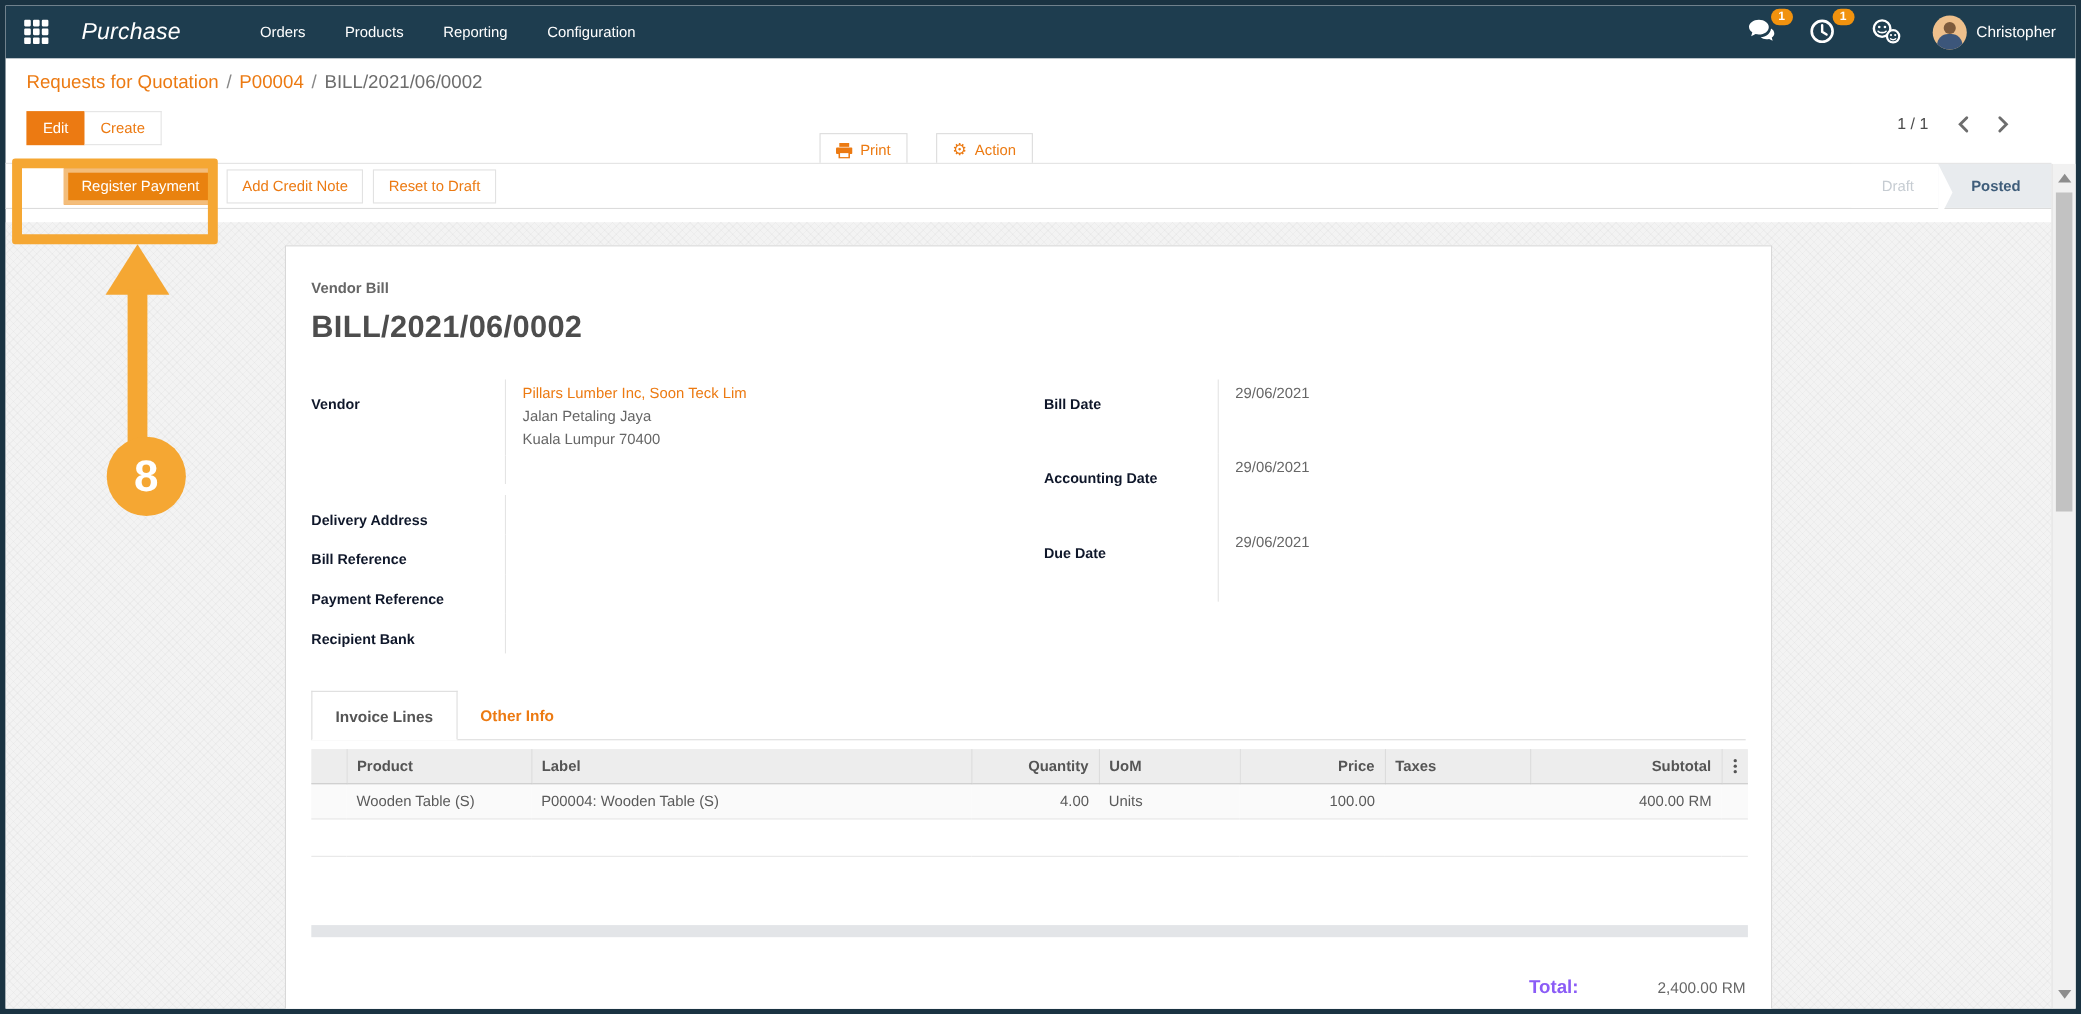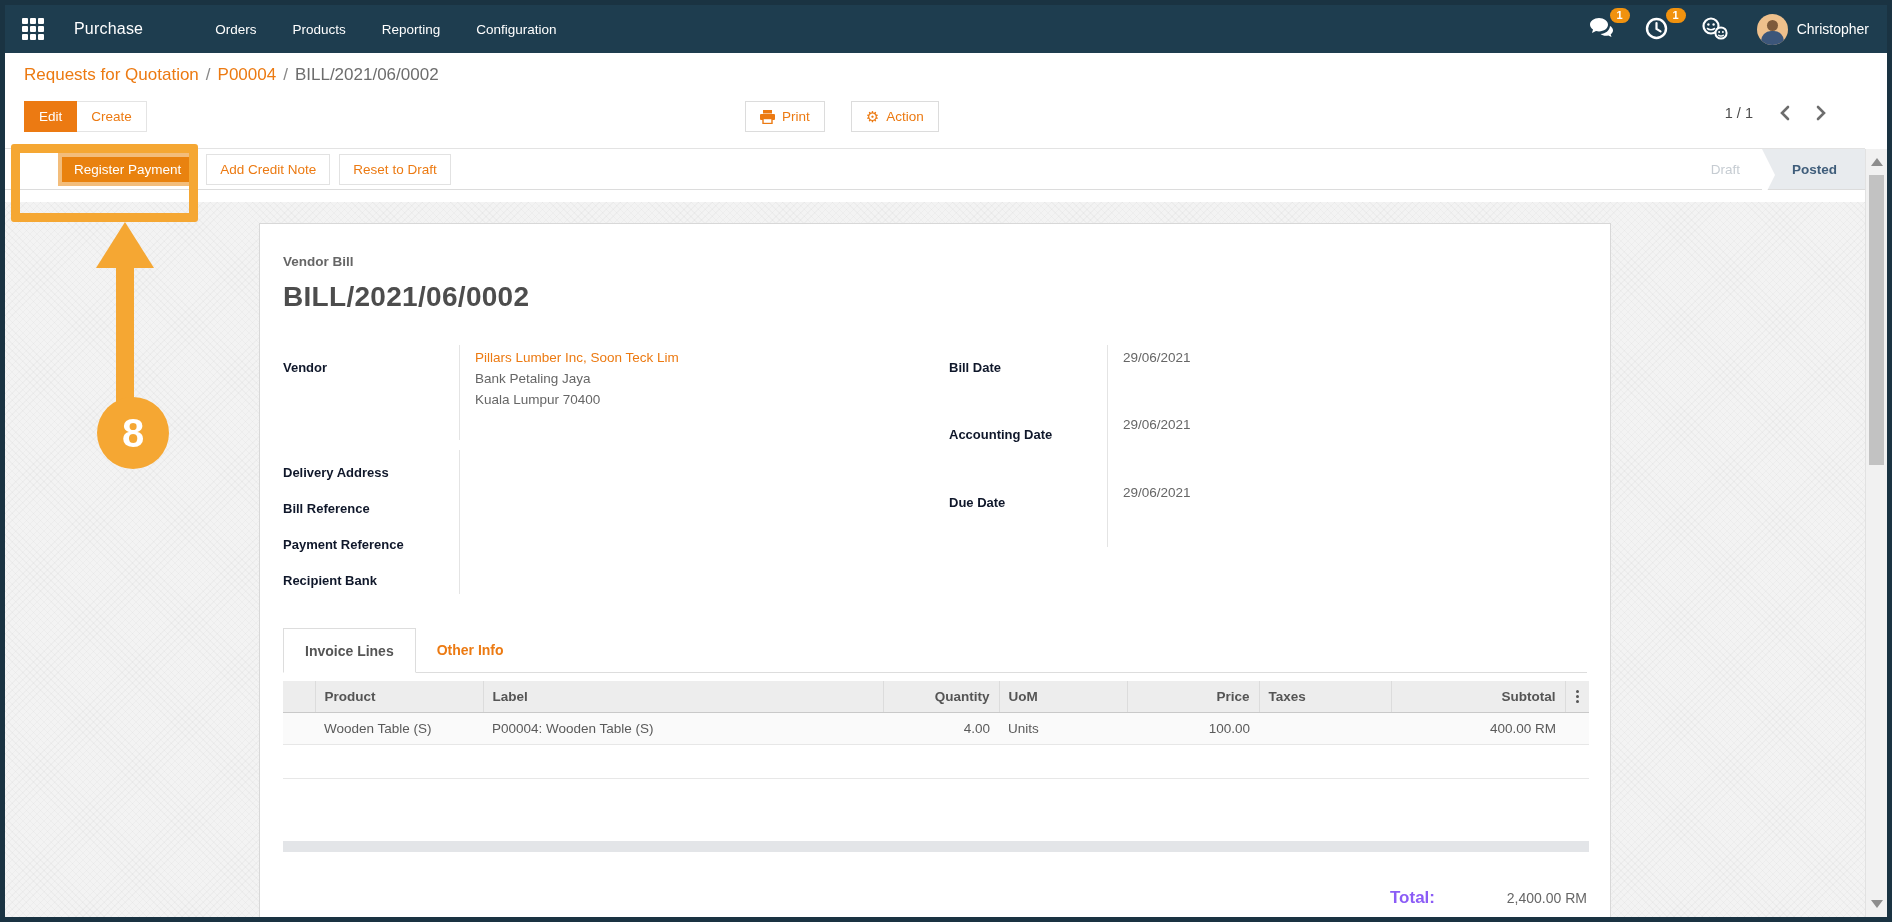--- a/index.html
+++ b/index.html
@@ -8,21 +8,21 @@
 
   .frame { position:relative; width:1892px; height:922px; border:5px solid #1a3342;
            background:#fff; overflow:hidden; }
 
   
   .topbar { position:absolute; left:0; right:0; top:0; height:48px; background:#1e3d4f;
             display:flex; align-items:center; color:#fff; }
   .apps-icon { width:22px; height:22px; margin-left:17px; display:grid; cursor:pointer;
                grid-template-columns:repeat(3,1fr); grid-template-rows:repeat(3,1fr); gap:2px; }
   .apps-icon span { background:#fff; border-radius:1px; }
-  .app-name { font-size:16px; margin-left:30px; font-weight:400; letter-spacing:.2px; cursor:pointer; }
+  .app-name { font-size:21px; margin-left:30px; font-weight:400; letter-spacing:.2px; cursor:pointer;font-style:italic; }
   .top-menu { display:flex; gap:36px; margin-left:72px; font-size:13.5px; }
   .top-menu > div { cursor:pointer; padding:6px 0; }
   .systray { margin-left:auto; display:flex; align-items:center; gap:30px; margin-right:18px; }
   .tray-icon { position:relative; width:26px; height:24px; cursor:pointer; }
   .tray-icon svg { display:block; }
   .badge { position:absolute; top:-9px; right:-15px; background:#f1920e; color:#fff;
            border-radius:10px; font-size:11px; font-weight:700; padding:2px 7px; line-height:1; }
   .user { display:flex; align-items:center; gap:9px; cursor:pointer; }
   .avatar { width:31px; height:31px; border-radius:50%; background:#eec08c; position:relative; overflow:hidden; }
   .avatar .head { position:absolute; left:10px; top:6px; width:11px; height:11px; border-radius:50%; background:#7d5a3c; }
@@ -34,21 +34,21 @@
   .breadcrumb a { color:#ec7a12; text-decoration:none; cursor:pointer; }
   .breadcrumb .sep { margin:0 7px; color:#888; }
   .breadcrumb .current { color:#6d6d6d; }
 
   .cp-left { position:absolute; top:96px; left:19px; display:flex; }
   .btn { font-size:13.5px; padding:7px 14px; cursor:pointer; border:1px solid transparent;
          background:#fff; white-space:nowrap; }
   .btn-edit { background:#ec7a12; color:#fff; }
   .btn-create { color:#ec7a12; border-color:#e4e4e4; border-left:none; }
   .cp-center { position:absolute; top:96px; left:740px; display:flex; gap:26px; }
-  .btn-outline { color:#ec7a12; border:1px solid #dcdcdc; display:flex; align-items:center; gap:7px; }
+  .btn-outline { color:#ec7a12; border:1px solid #dcdcdc; display:flex; align-items:center; gap:7px;margin-top:20px; }
   .btn-outline svg { display:block; }
   .gear-glyph { font-size:15px; line-height:1; }
   .pager { position:absolute; top:100px; right:60px; display:flex; align-items:center; gap:26px; }
   .pager-value { font-size:14.5px; color:#4c4c4c; }
   .pager-btn { cursor:pointer; display:flex; }
 
   
   .statusbar { position:absolute; top:143px; left:0; right:22px; height:42px; background:#fff;
                border-top:1px solid #e3e3e3; border-bottom:1px solid #dcdcdc;
                display:flex; align-items:center; }
@@ -251,21 +251,21 @@
 
       <div class="doc-type">Vendor Bill</div>
       <div class="doc-number">BILL/2021/06/0002</div>
 
       <div class="fields">
 
         <div class="fgroup">
           <div class="flabel">Vendor</div>
           <div class="fvalue">
             <a>Pillars Lumber Inc, Soon Teck Lim</a><br>
-            <span>Bank Petaling Jaya</span><br>
+            <span>Jalan Petaling Jaya</span><br>
             <span>Kuala Lumpur 70400</span>
           </div>
           <div class="flabel spacer-row"></div>
           <div class="fvalue spacer-row"></div>
           <div class="flabel">Delivery Address</div>
           <div class="fvalue"></div>
           <div class="flabel">Bill Reference</div>
           <div class="fvalue"></div>
           <div class="flabel">Payment Reference</div>
           <div class="fvalue"></div>

